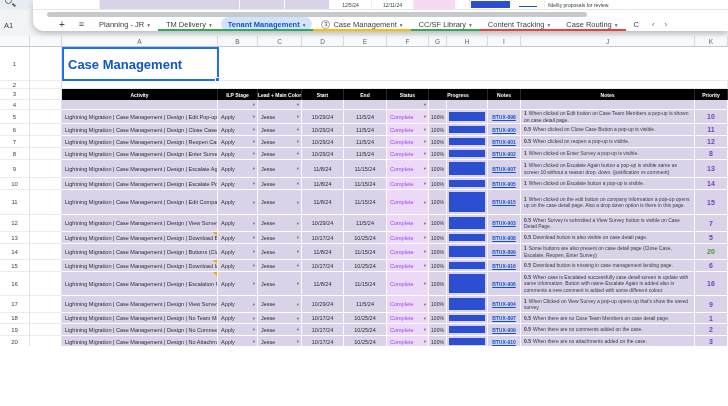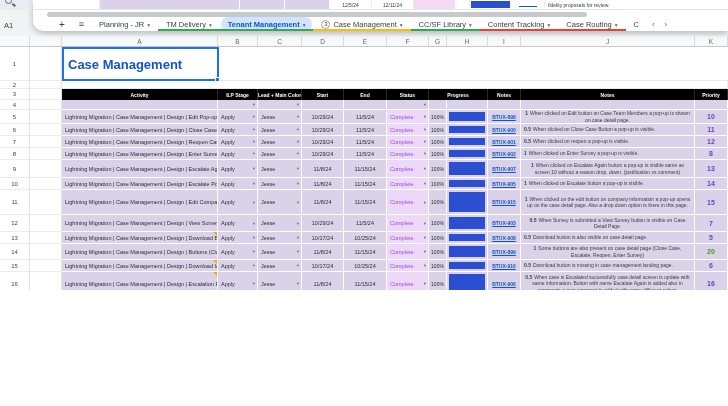--- a/index.html
+++ b/index.html
@@ -2,21 +2,21 @@
 <html style="--accent: #0b57d0; --link: #1155cc; --bar-blue: #2b4fd0; --lavender: #d9d2e9; --status-bg: #ecd9f8; --status-text: #a142f4; --pri-purple: #6f42c1; --pri-green: #3f9b1e;"><head>
 <meta charset="utf-8">
 <style>
   :root{
     --accent:#0b57d0; --link:#1155cc; --bar-blue:#2b4fd0; --lavender:#d9d2e9;
     --status-bg:#ecd9f8; --status-text:#a142f4; --pri-purple:#6f42c1; --pri-green:#3f9b1e;
     --green:#34a853; --yellow:#fbbc04; --red:#ea4335;
   }
   *{box-sizing:border-box;margin:0;padding:0;}
   body{font-family:"Liberation Sans",sans-serif;}
-  .screen{position:relative;width:728px;height:290px;background:#5eead4;overflow:hidden;text-align:center;}
+  .screen{position:relative;width:728px;height:346px;background:#5eead4;overflow:hidden;}
 
   
   .topbar{position:absolute;left:0;top:0;width:100%;height:36px;background:#f1f3f4;}
   .search-frag{position:absolute;left:-4px;top:-9px;width:36px;height:19px;background:#e8edf3;border-radius:9px;}
   .search-frag .lens{position:absolute;left:9px;top:6px;width:7px;height:7px;border:1.6px solid #5f6368;border-radius:50%;}
   .search-frag .handle{position:absolute;left:16px;top:13px;width:4px;height:1.6px;background:#5f6368;transform:rotate(40deg);}
   .namebox{position:absolute;left:4px;top:21px;font-size:7.5px;color:#3c4043;}
 
   
   .float-panel{position:absolute;left:33px;top:0;width:695px;height:31px;background:#fff;

